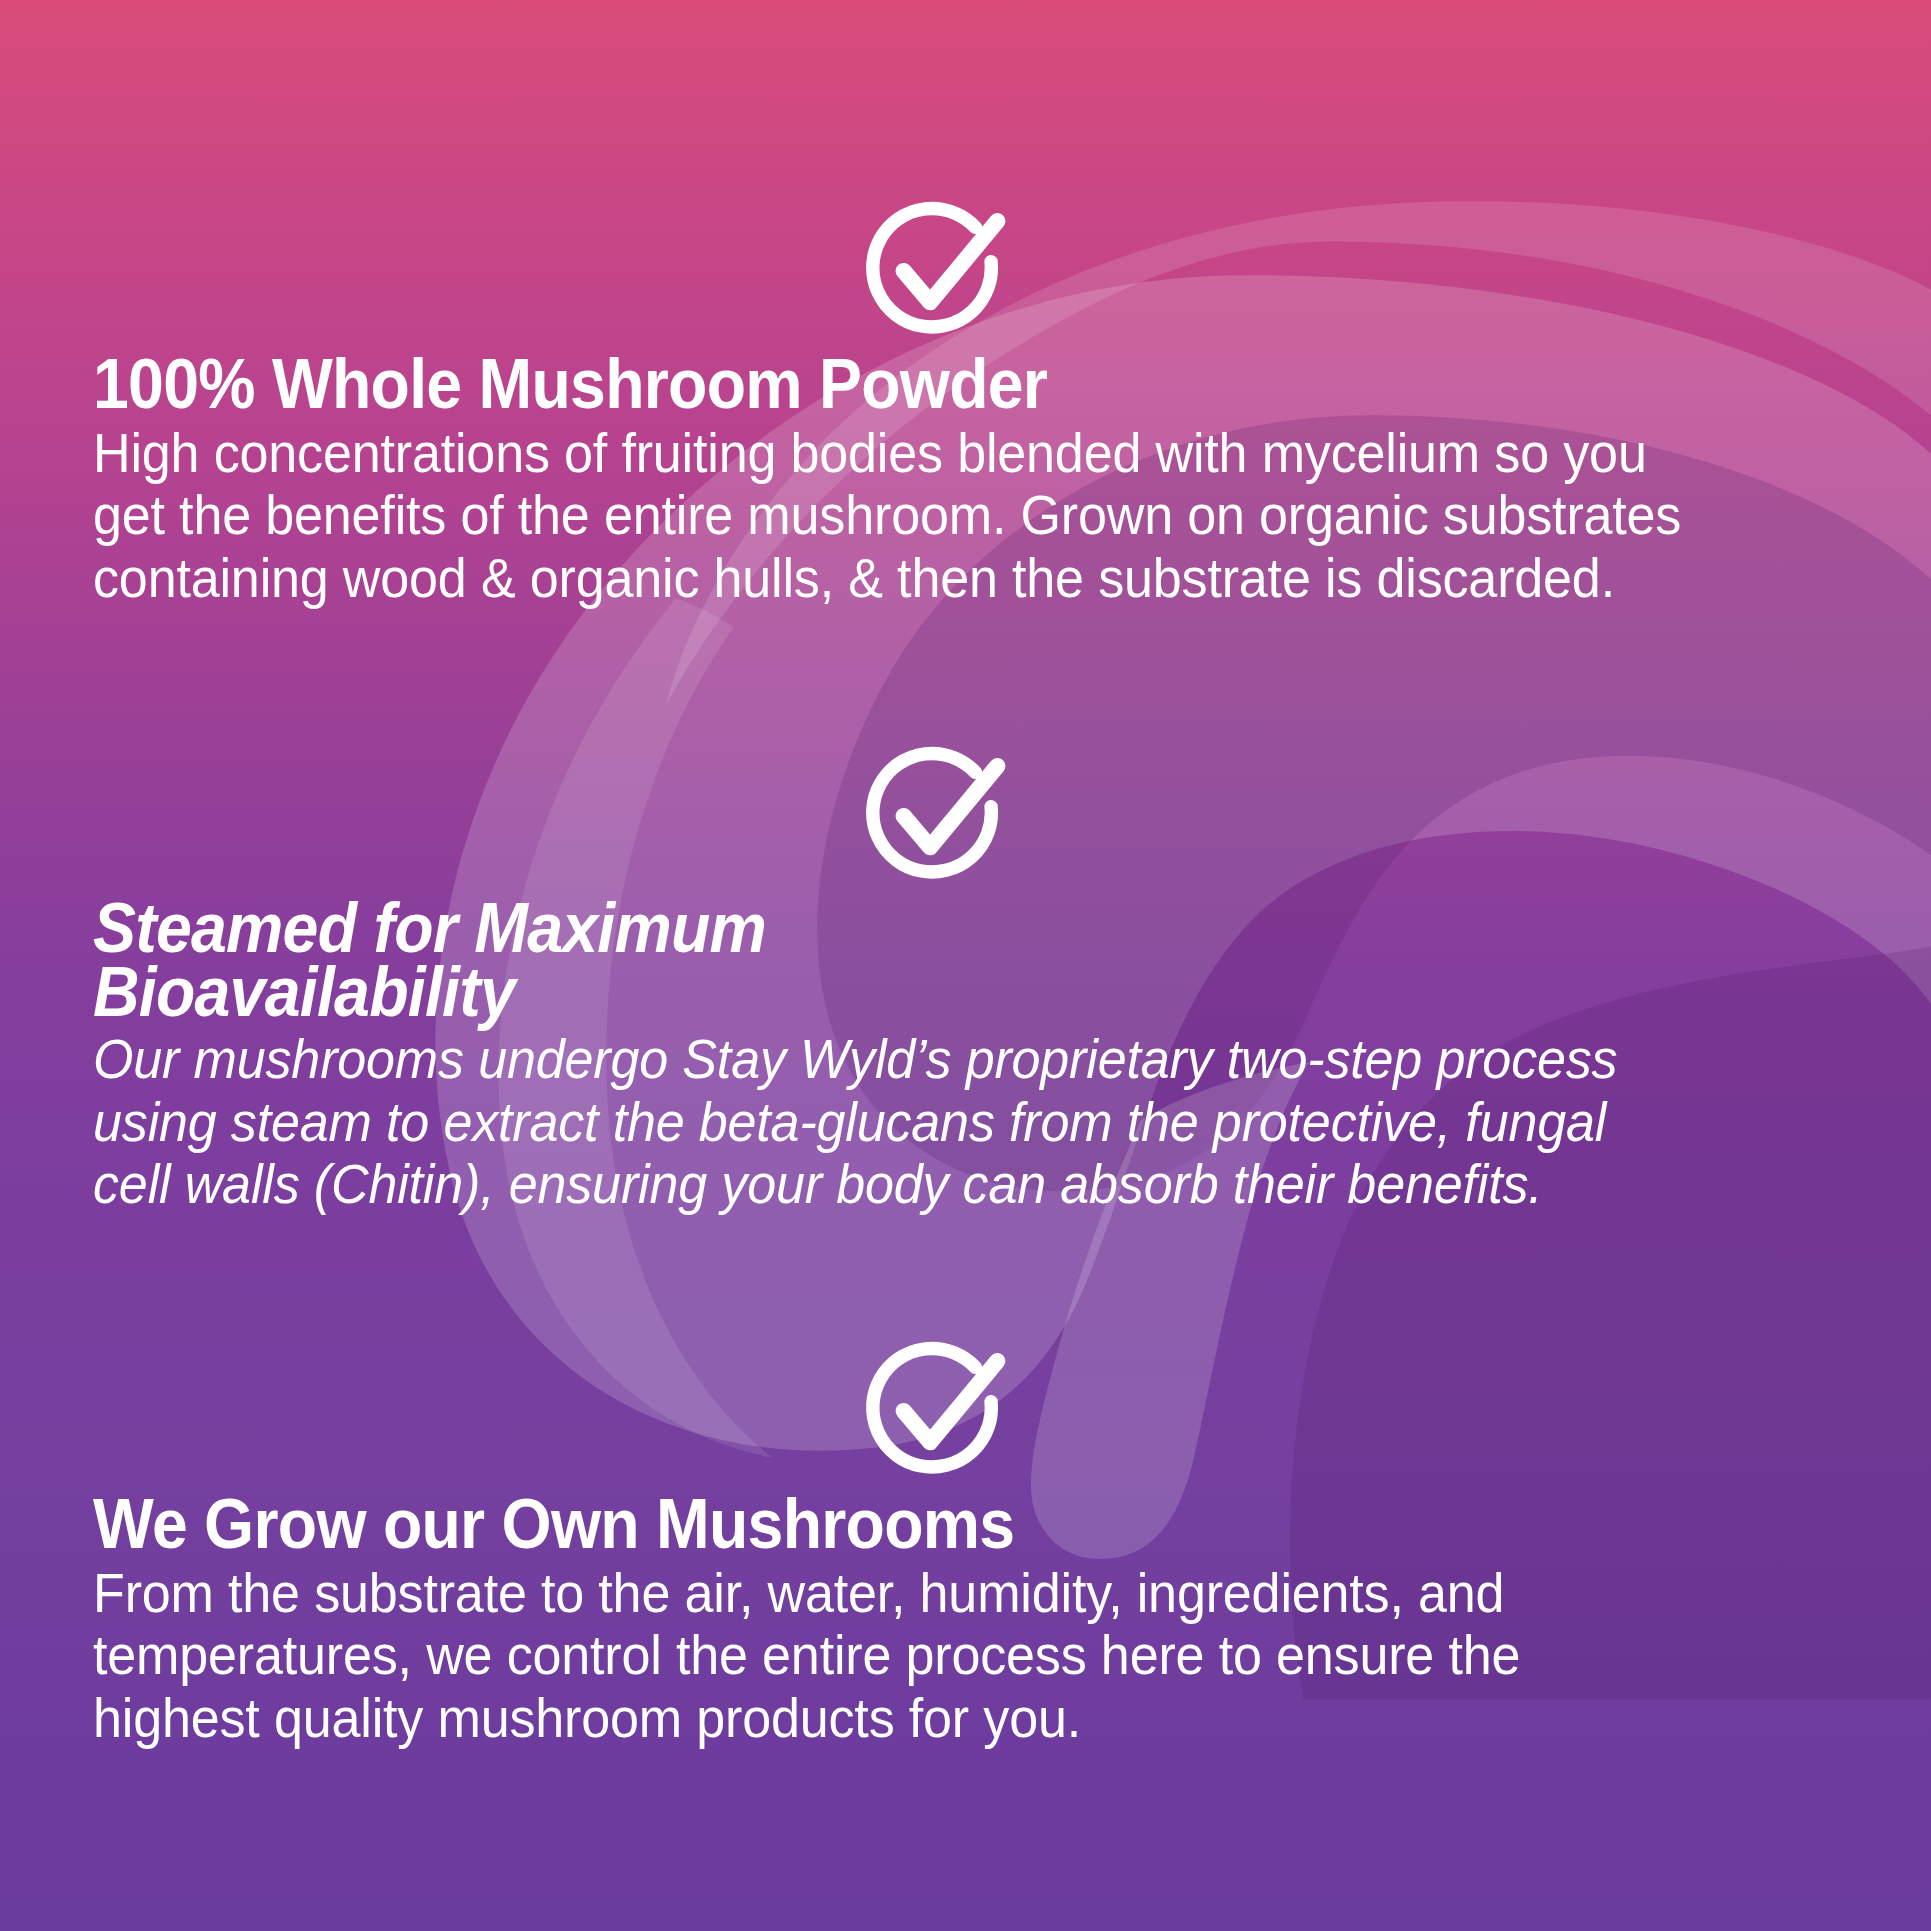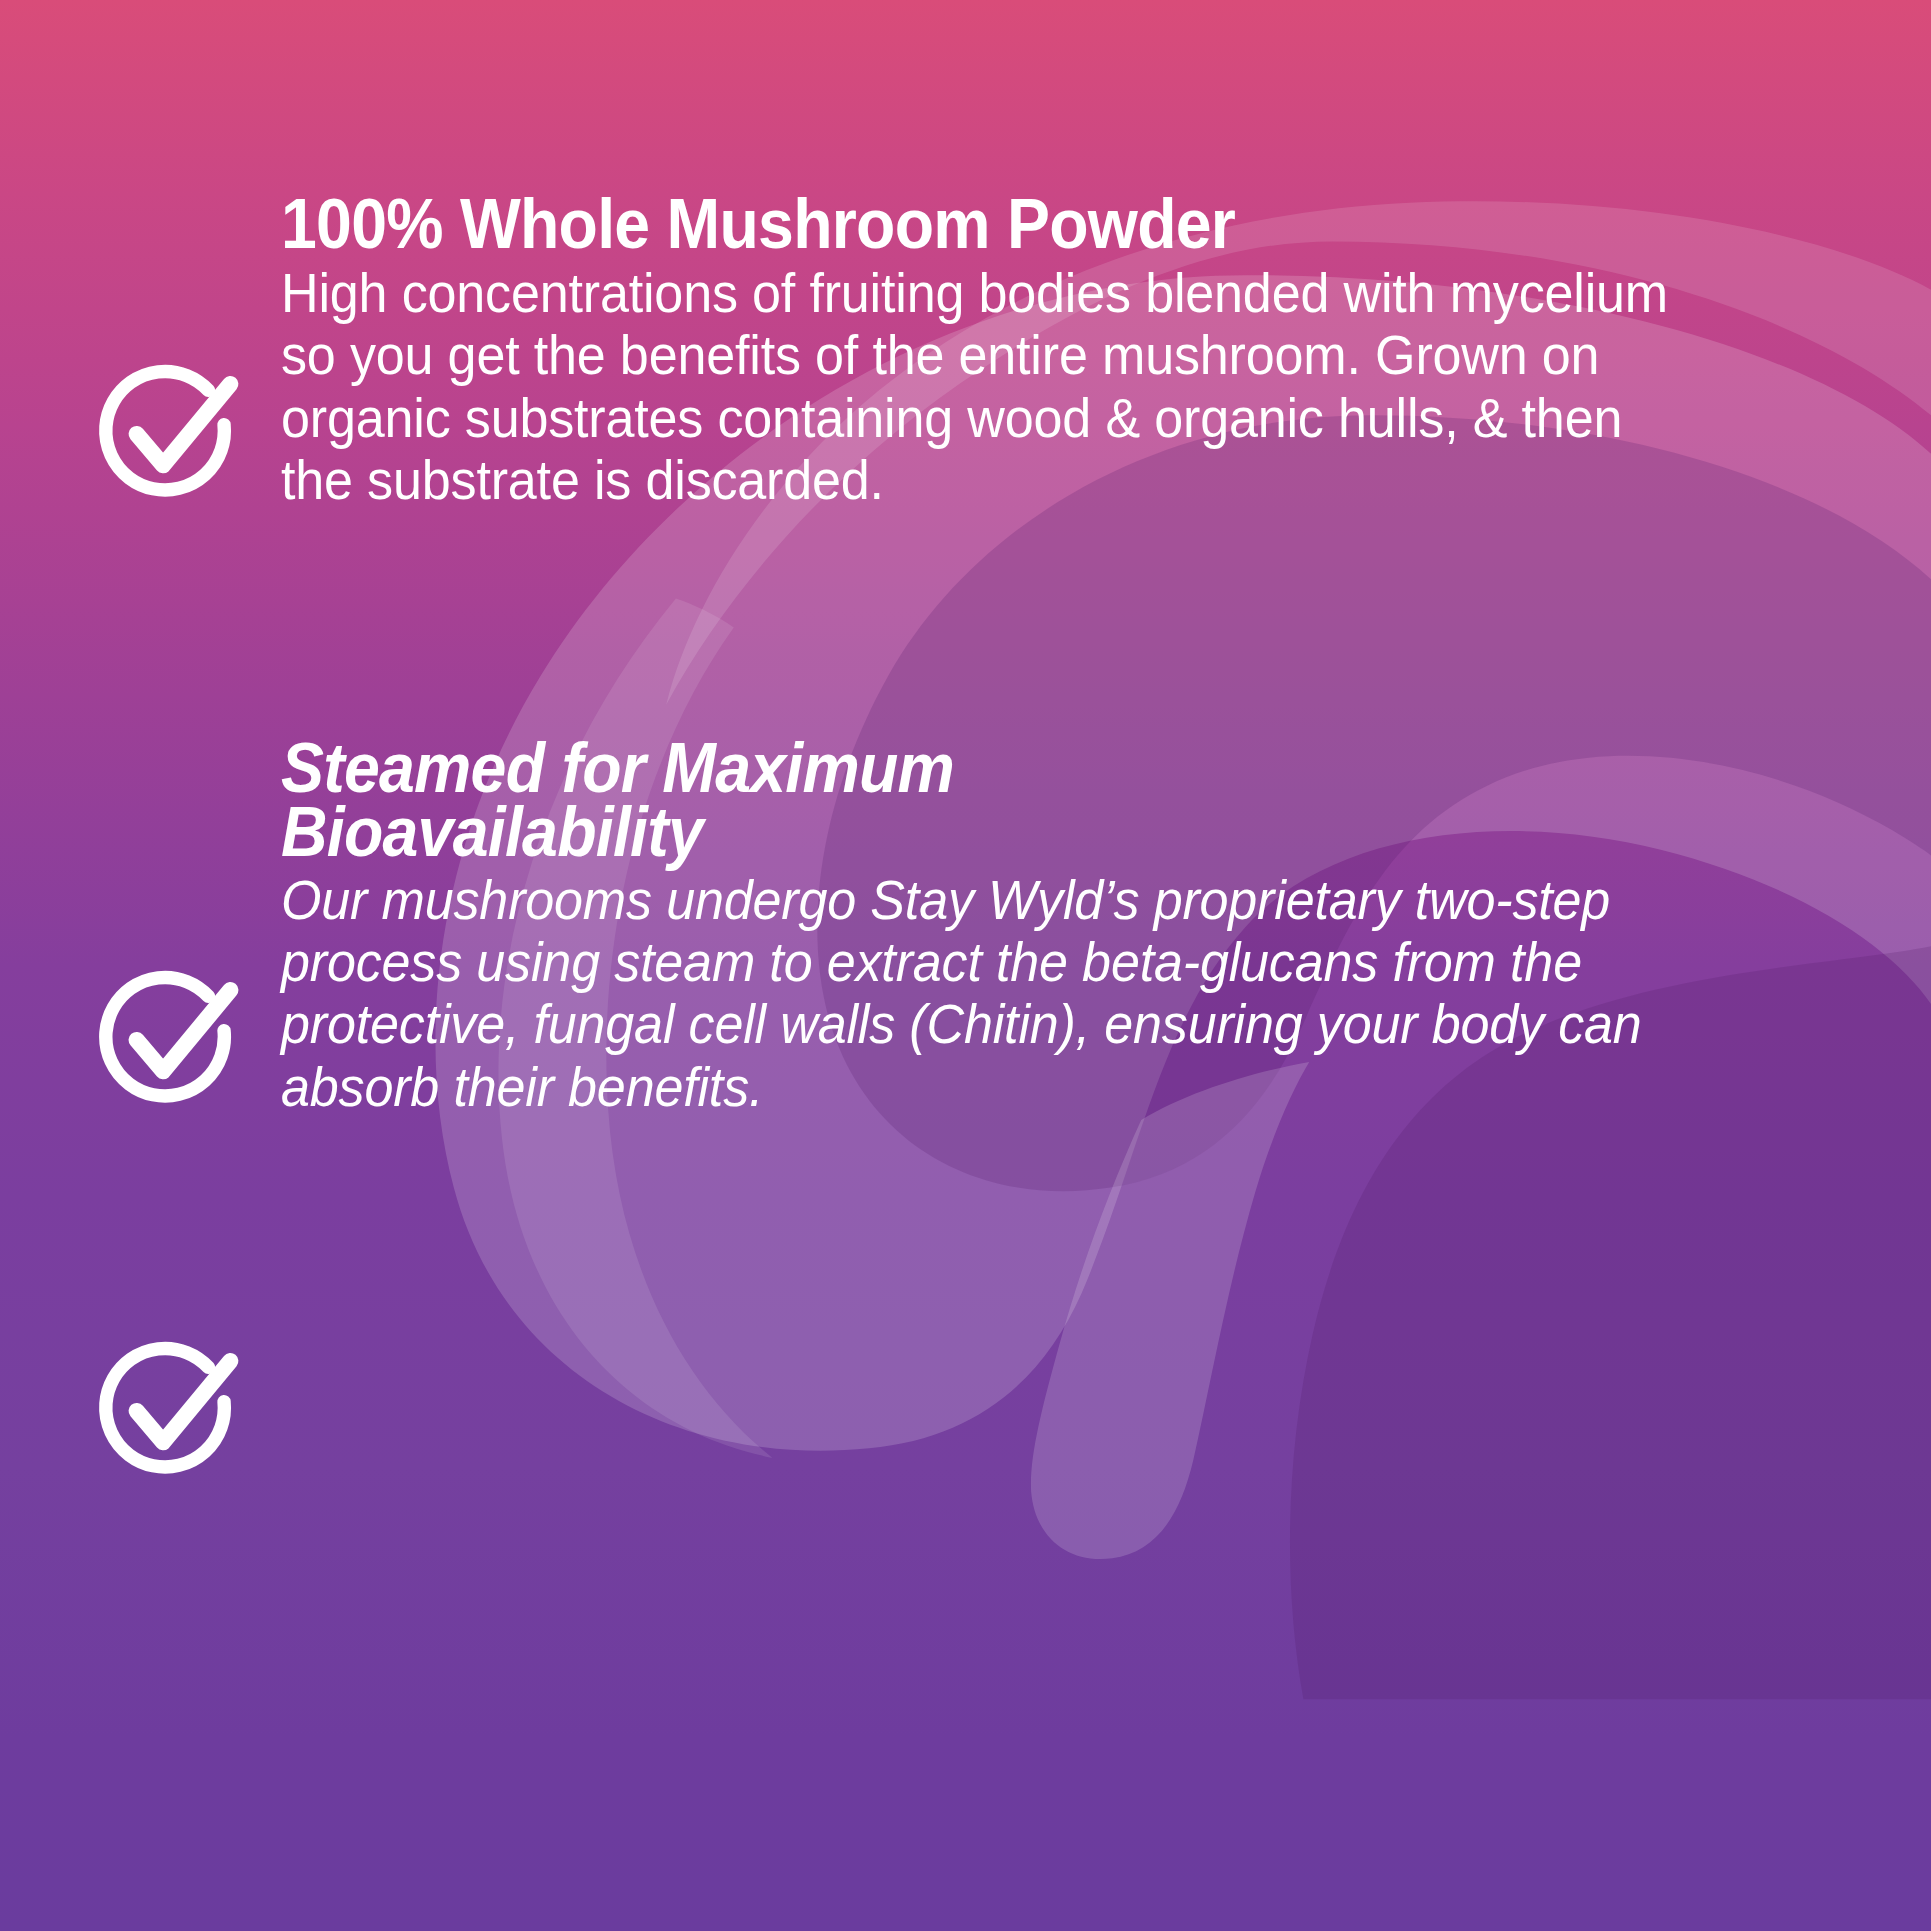--- a/index.html
+++ b/index.html
@@ -20,23 +20,24 @@
       #6E3C9E 90%,
       #6A3C9E 100%);
   }
   #bgart{position:absolute;inset:0;width:1931px;height:1931px;}
 
   .content{position:absolute;inset:0;}
 
   .feature{
     position:absolute;
     display:flex;
-    align-items:flex-end;
+    align-items:center;
     left:93px;
     right:116px;
+    flex-direction:column;
   }
   .check-wrap{
     flex:0 0 auto;
     width:174px;
     margin-right:13.5px;
     padding-top:3.9px;
   }
   .check-svg{display:block;width:156px;height:156px;}
   .ftext{flex:1 1 auto;min-width:0;padding-top:1.9px;}
 
@@ -167,17 +168,21 @@
       </div>
     </div>
 
     <div class="feature" id="f3">
       <div class="check-wrap">
         <svg class="check-svg" viewBox="0 0 100 100">
           <path d="M74 22 A38 38 0 1 0 84 44" fill="none" stroke="#ffffff" stroke-width="8.6" stroke-linecap="round"></path>
           <path d="M28 50 L45 70 L88 18" fill="none" stroke="#ffffff" stroke-width="10.4" stroke-linecap="round" stroke-linejoin="round"></path>
         </svg>
       </div>
+      <div class="ftext">
+        <h2 class="fhead">We Grow our Own Mushrooms</h2>
+        <p class="fbody">From the substrate to the air, water, humidity, ingredients, and temperatures, we control the entire process here to ensure the highest quality mushroom products for you.</p>
+      </div>
     </div>
 
   </div>
 </div>
 
 
 </body></html>

